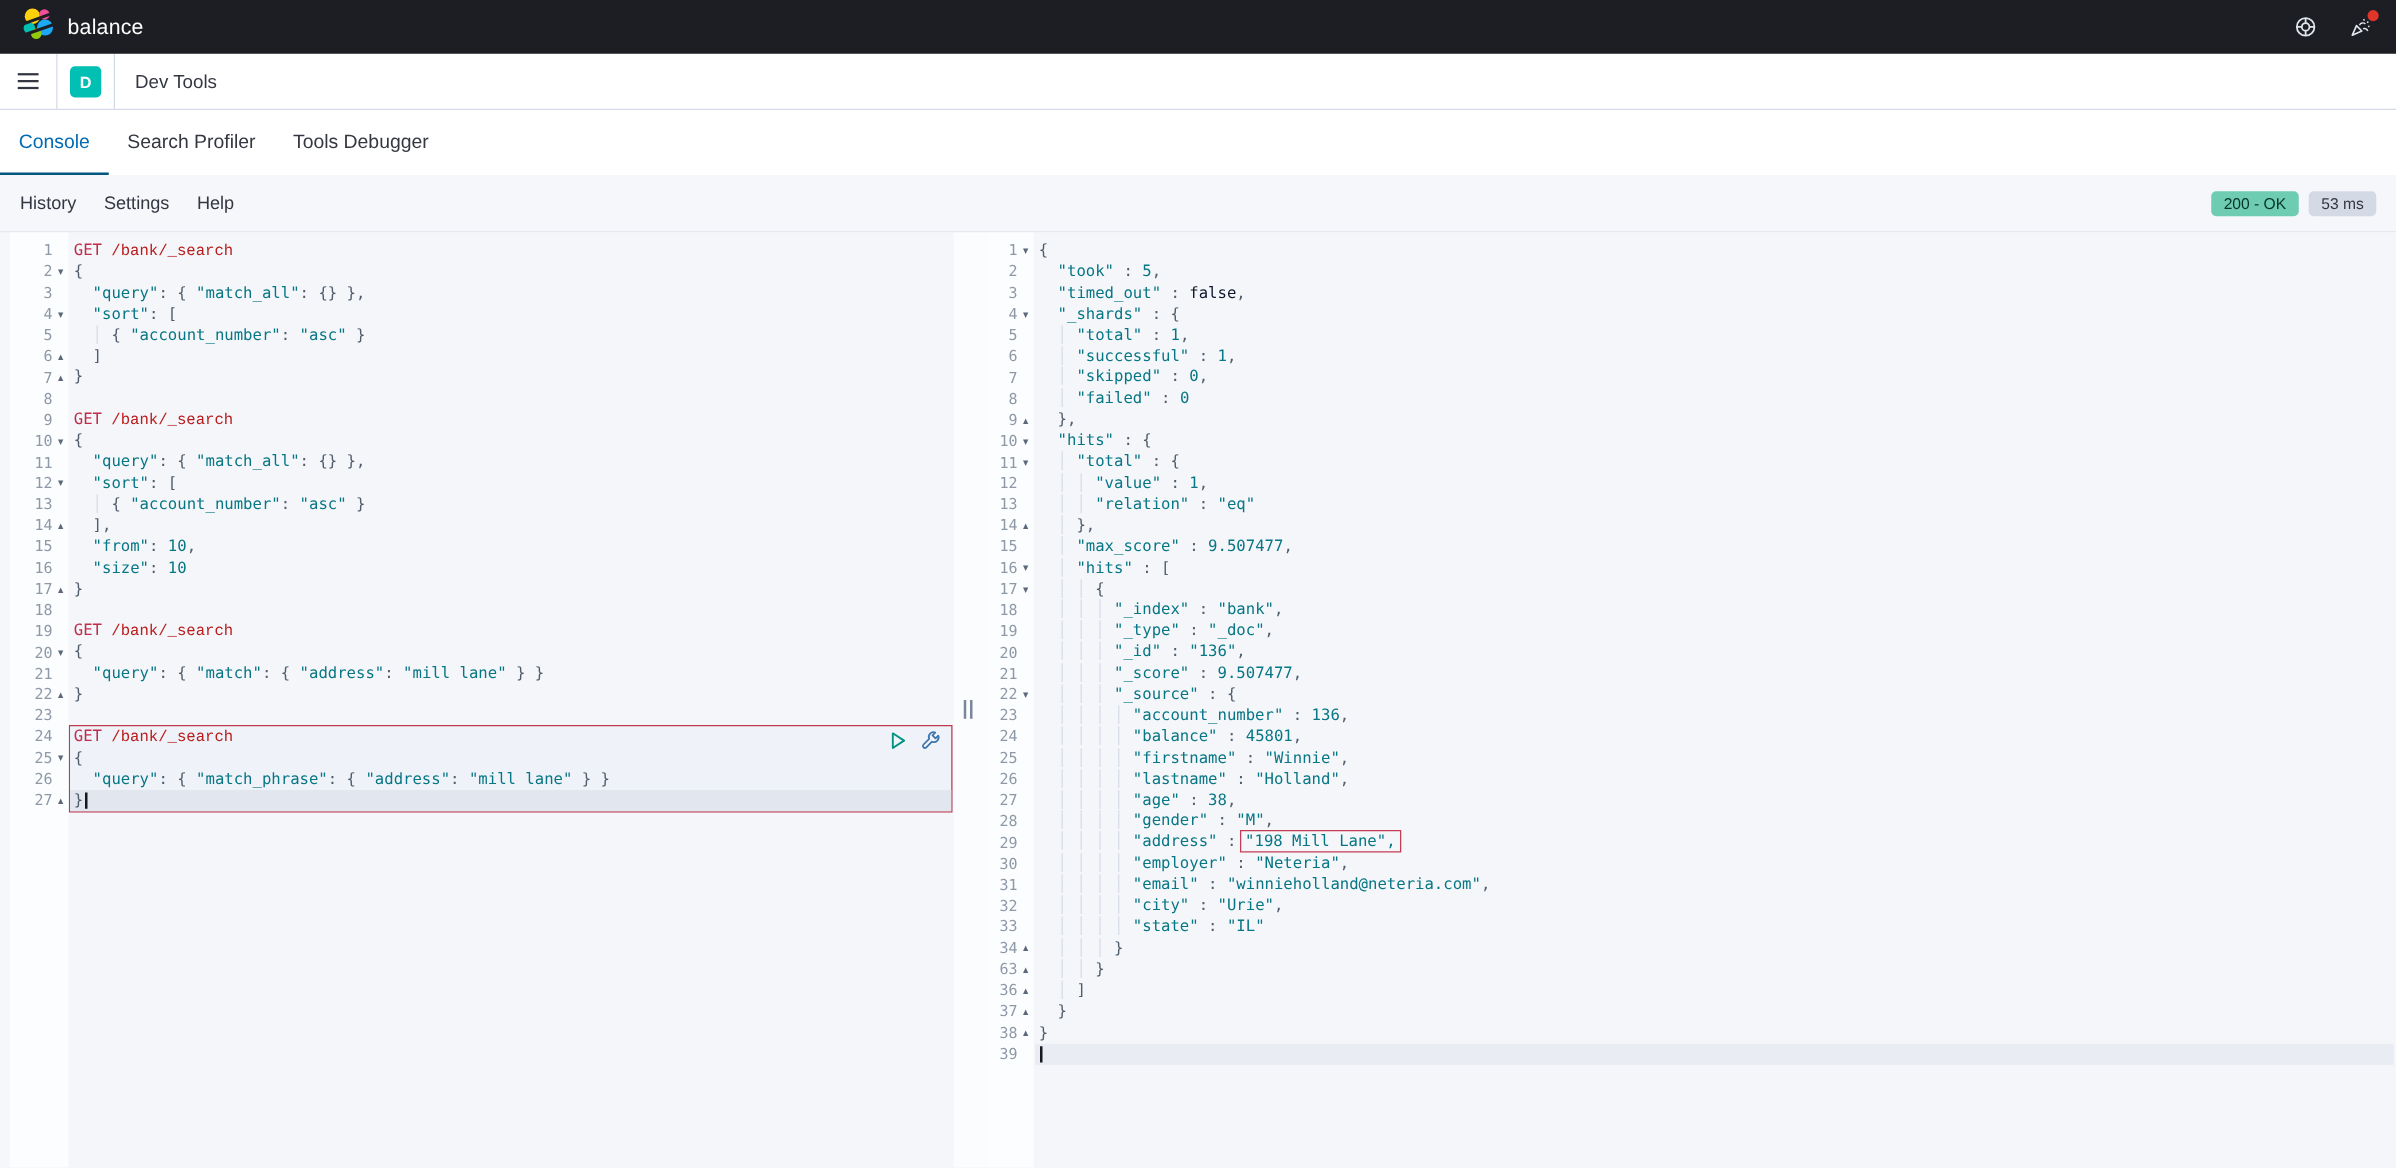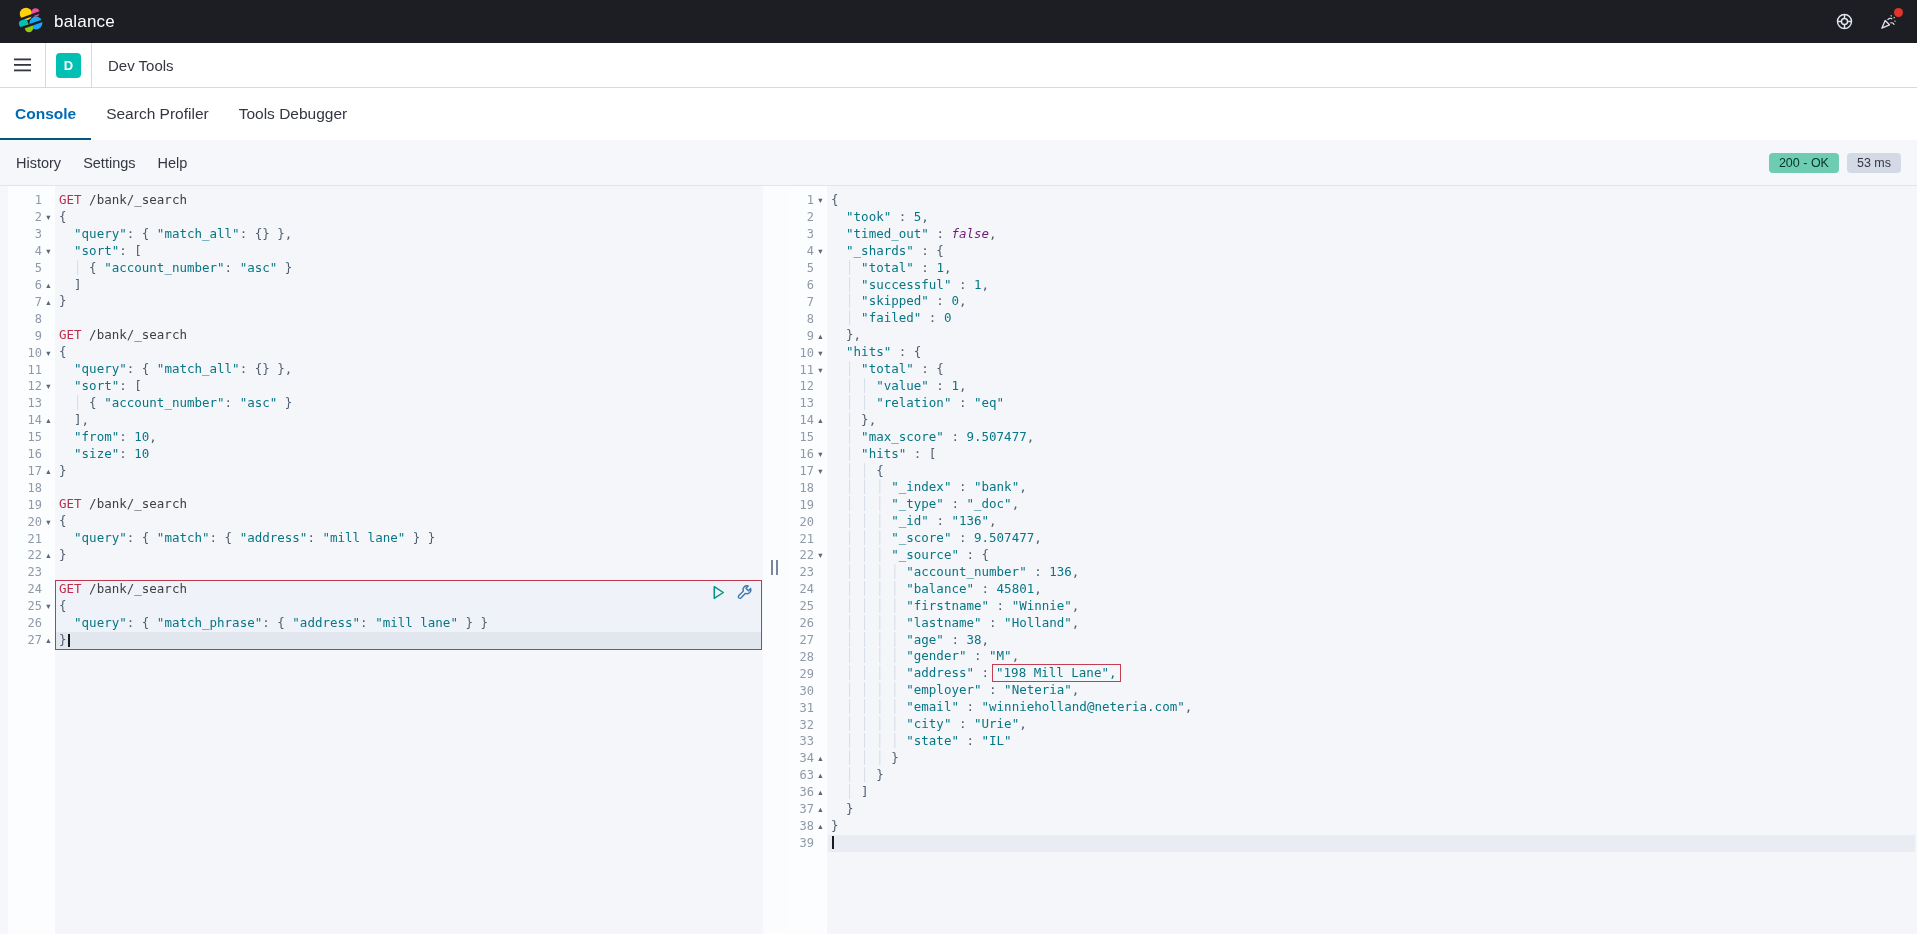--- a/index.html
+++ b/index.html
@@ -24,21 +24,21 @@
   .crumb-bar { height:45px; background:#fff; border-bottom:1px solid #D3DAE6; display:flex; align-items:stretch; }
   .menu-btn { width:46px; display:flex; align-items:center; justify-content:center; border-right:1px solid #D3DAE6; cursor:pointer; }
   .space-cell { width:46px; display:flex; align-items:center; justify-content:center; border-right:1px solid #D3DAE6; cursor:pointer; }
   .space-badge { width:25px; height:25px; border-radius:4px; background:#00BFB3; color:#fff; font-size:13px; font-weight:700;
                  display:flex; align-items:center; justify-content:center; }
   .crumb-title { display:flex; align-items:center; padding-left:16px; font-size:15px; color:#343741; }
 
   
   .tabs-bar { height:52px; background:#fff; display:flex; align-items:stretch; padding-left:0; }
   .tab { display:flex; align-items:center; padding:0 15px; font-size:15.5px; color:#343741; cursor:pointer; }
-  .tab.active { color:#006BB4; box-shadow:inset 0 -2px 0 #00587E; font-weight:700;text-align:center; }
+  .tab.active { color:#006BB4; box-shadow:inset 0 -2px 0 #00587E; font-weight:400;text-align:center; }
   .beta-pill { margin-left:10px; border:1px solid #D3DAE6; border-radius:12px; padding:2px 11px;
                font-size:11px; font-weight:700; letter-spacing:.4px; color:#343741; background:#fff; }
 
   
   .console-menu { height:46px; background:#F5F7FA; display:flex; align-items:center; padding:0 16px; border-bottom:1px solid #DFE5EC; }
   .console-menu .mitem { font-size:14.5px; color:#343741; margin-right:22px; cursor:pointer; }
   .menu-right { margin-left:auto; display:flex; gap:8px; }
   .badge { font-size:12.5px; border-radius:4px; padding:3px 10px; font-weight:500; }
   .badge.ok { background:#6DCCB1; color:#05342A; }
   .badge.ms { background:#D3DAE6; color:#343741; }
@@ -51,24 +51,24 @@
   .gutter { background:#FCFDFE; padding-top:6px; }
   .editor-left .gutter { width:47px; }
   .editor-right .gutter { width:37px; }
   .grow { display:flex; align-items:center; }
   .grow .num { flex:1; text-align:right; color:#8E99A8; font-family:"DejaVu Sans Mono", monospace; font-size:12px; }
   .grow .fold { width:13px; text-align:center; font-size:8.5px; color:#5C6878; }
   .code { flex:1; background:#F4F6FA; padding-top:6px; position:relative; overflow:hidden; }
   .crow { position:relative; z-index:2; white-space:pre; padding-left:4px;
           font-family:"DejaVu Sans Mono", monospace; font-size:12.5px; }
   .tk-m { color:#BF2D4B; }
-  .tk-u { color:#404040; }
+  .tk-u { color:#b91c1c;font-family:Liberation Mono, monospace; }
   .tk-t { color:#077685; }
   .tk-p { color:#4F5D6D; }
-  .tk-c { color:#701a75;font-style:italic; }
+  .tk-c { color:#0f172a; }
   .tk-w { color:#4F5D6D; }
   .tk-g { color:#D7DDE6; }
   .tk-x { color:#077685; border:1px solid #C43D52; padding:0 4px 1px 3px; margin-left:3px; }
   .tk-cur { display:inline-block; width:2px; height:13px; background:#16191E; vertical-align:middle; margin-left:1px; }
   .sel-box { position:absolute; left:0; right:1px; border:1px solid #BE3A4E; background:#EFF3F9; z-index:0; }
   .active-line { position:absolute; left:1px; right:2px; z-index:1; }
   .active-line.req { background:#E2E7EF; }
   .active-line.resp { background:#E9EDF3; }
   .req-actions { position:absolute; display:flex; gap:9px; z-index:3; }
   .req-actions .abtn { width:17px; height:17px; cursor:pointer; }

